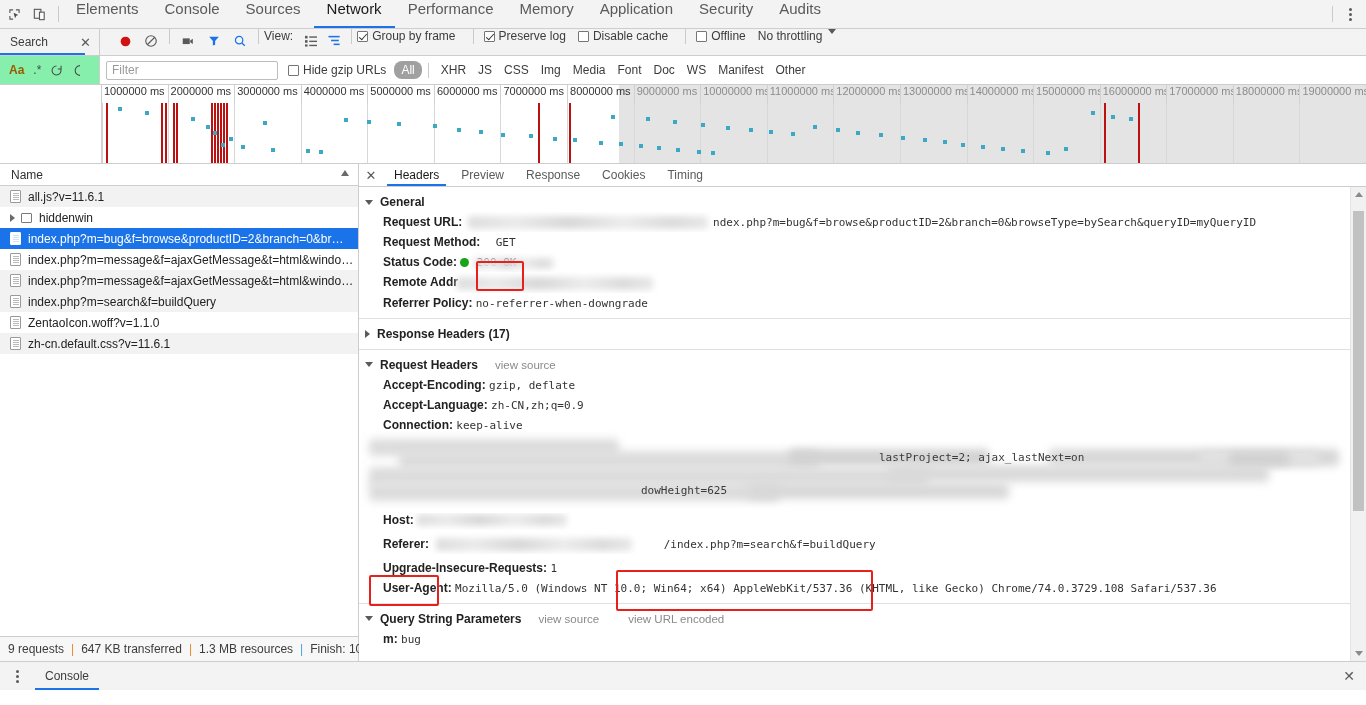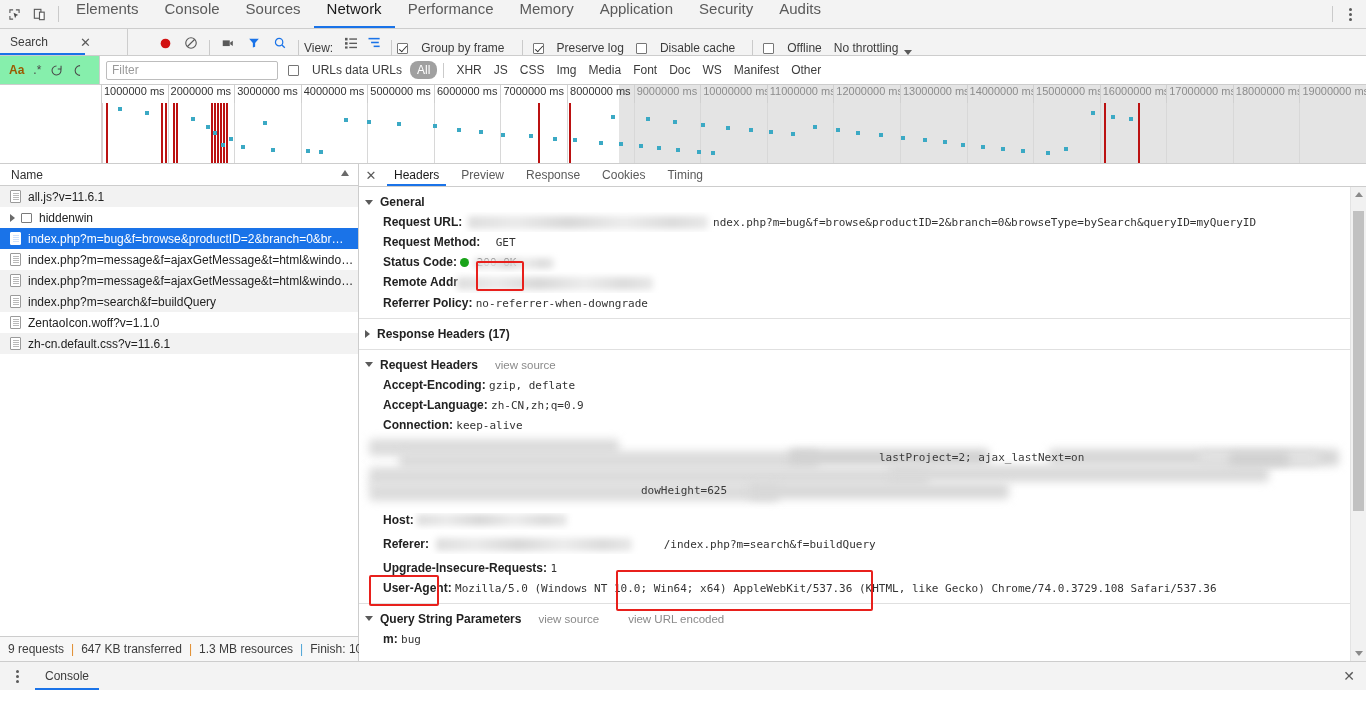--- a/index.html
+++ b/index.html
@@ -34,24 +34,24 @@
 
   
   #row2{height:26px;display:flex;align-items:stretch;border-bottom:1px solid #cdcdcd;background:#f3f3f3;}
   #search-tab{
     width:99px;display:flex;align-items:center;justify-content:space-between;
     padding:0 8px 0 10px;position:relative;background:#f3f3f3;box-sizing:border-box;
   }
   #search-tab:after{content:"";position:absolute;left:0;right:14px;bottom:0;height:2px;background:#1a73e8;}
   #search-tab .lbl{font-size:12px;color:#3c3c3c;}
   .xbtn{color:#5a5a5a;font-size:13px;line-height:1;cursor:pointer;}
-  #net-toolbar{flex:1;display:flex;align-items:flex-end;gap:0;padding-left:24px;border-left:1px solid #cdcdcd;margin-left:28px;}
+  #net-toolbar{flex:1;display:flex;align-items:flex-start;gap:0;padding-left:12px;border-left:1px solid #cdcdcd;}
   .tb-btn{width:26px;height:24px;display:flex;align-items:center;justify-content:center;cursor:pointer;}
   .sep{width:1px;height:15px;background:#cacaca;margin:0 5px;}
-  .cb{display:flex;align-items:center;gap:13px;cursor:pointer;margin-right:12px;font-size:12px;color:#3c3c3c;white-space:nowrap;}
+  .cb{display:flex;align-items:center;gap:4px;cursor:pointer;margin-right:12px;font-size:12px;color:#3c3c3c;white-space:nowrap;}
   .box{
     width:11px;height:11px;border:1px solid #767676;background:#fff;border-radius:1px;
     box-sizing:border-box;position:relative;flex:none;
   }
   .box.on{background:#fff;}
   .box.on:after{
     content:"";position:absolute;left:3px;top:0px;width:3px;height:7px;
     border:solid #303030;border-width:0 1.6px 1.6px 0;transform:rotate(42deg);
   }
   .view-lbl{color:#3c3c3c;margin-right:7px;}
@@ -318,21 +318,21 @@
           <path d="M9.5 2a6 6 0 1 0 0 12" fill="none" stroke="#4a4a4a" stroke-width="1.3"></path>
         </svg>
     </span>
   </div>
   <div id="filter-toolbar">
     <div id="filter-input">
       <span>Filter</span>
     </div>
     <label class="cb" style="margin-right:8px;">
       <span class="box"></span>
-      <span>URLs data URLs</span>
+      <span>Hide gzip URLs</span>
     </label>
     <span class="ftype all">All</span>
     <div class="sep" style="margin:0 6px;"></div>
     <span class="ftype">XHR</span>
     <span class="ftype">JS</span>
     <span class="ftype">CSS</span>
     <span class="ftype">Img</span>
     <span class="ftype">Media</span>
     <span class="ftype">Font</span>
     <span class="ftype">Doc</span>

